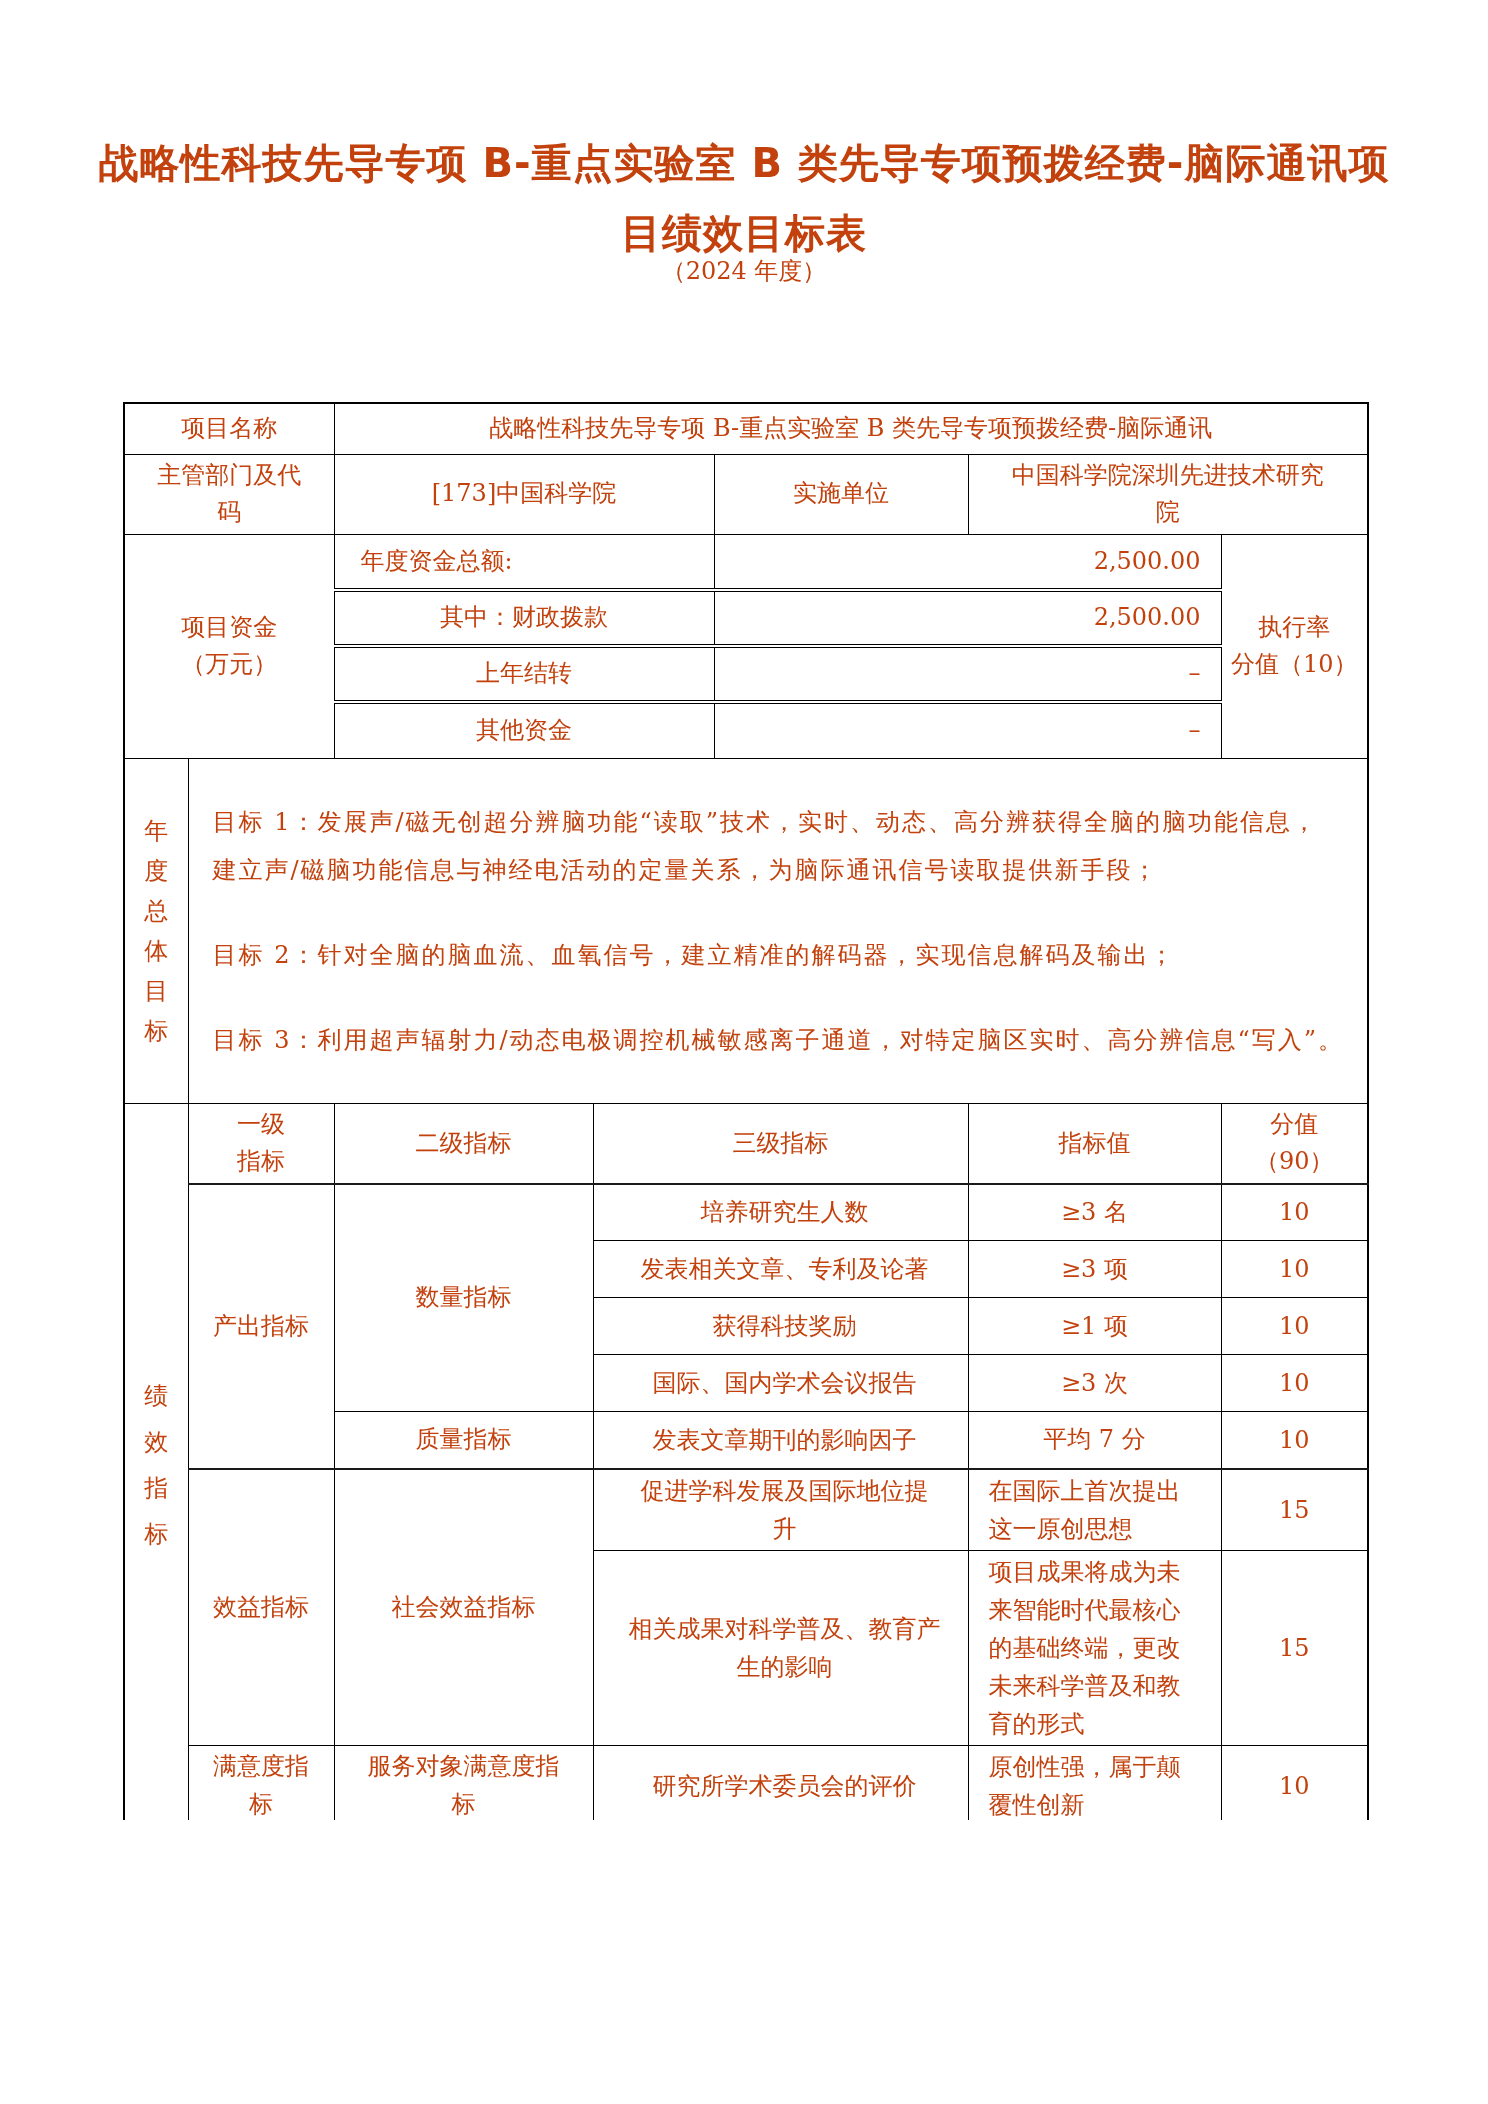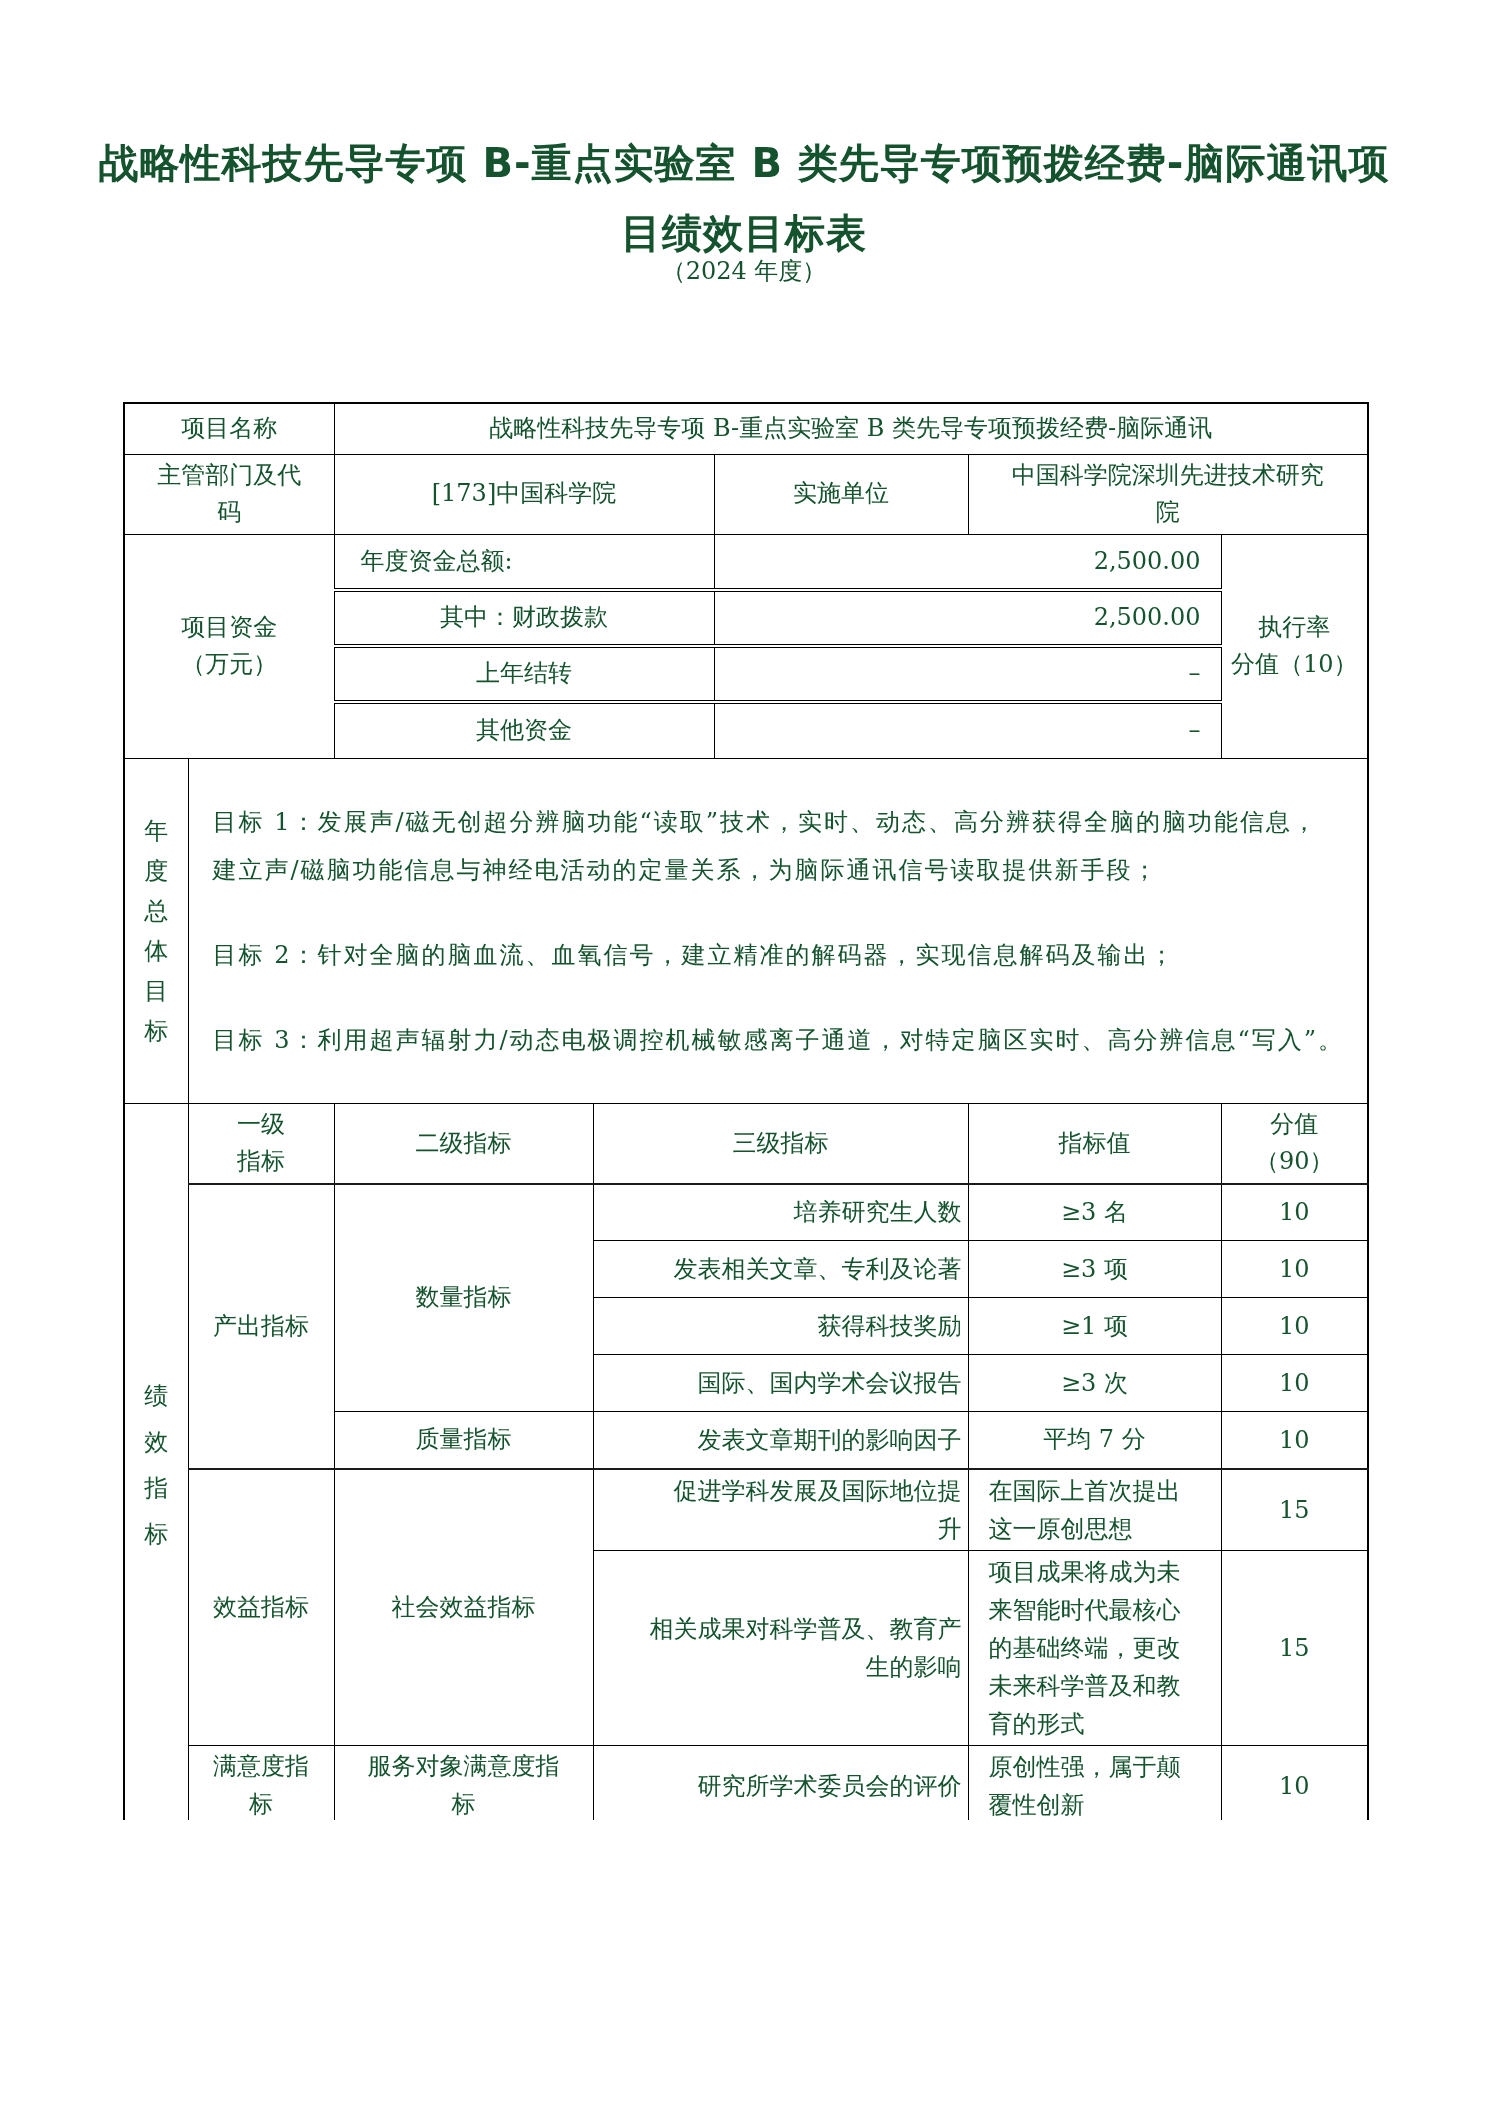--- a/index.html
+++ b/index.html
@@ -1,35 +1,35 @@
 <!DOCTYPE html>
 <html><head>
 <meta charset="utf-8">
 <style>
   html,body{margin:0;padding:0;background:#ffffff;}
-  .page{position:relative;width:1488px;height:1820px;background:#fff;color:#14532d;
+  .page{position:relative;width:1488px;height:1820px;background:#fff;color:#c2410c;
         font-family:"DejaVu Serif","Liberation Serif",serif;}
   .title{position:absolute;left:0;width:1488px;text-align:center;
          font-family:"DejaVu Sans","Liberation Sans",sans-serif;
          font-weight:700;font-size:40px;letter-spacing:1px;}
   .title-1{top:136px;}
   .title-2{top:206px;}
   .subtitle{position:absolute;top:255px;left:0;width:1488px;text-align:center;
             font-size:24px;}
   .pageno{position:absolute;top:1952px;left:0;width:1488px;text-align:center;
           font-family:"DejaVu Sans","Liberation Sans",sans-serif;font-size:19px;margin-left:48px;}
   table.main{position:absolute;left:123px;top:402px;width:1244px;
              border-collapse:collapse;table-layout:fixed;
              border:2.5px solid #000;}
   td{border:1px solid #000;font-size:24px;text-align:center;vertical-align:middle;
      padding:2px 6px;white-space:pre-line;line-height:1.55;overflow:hidden;}
   .r-name{height:51px;}  .r-dept{height:80px;}  .r-money{height:56px;}
   .r-goals{height:240px;} .r-ihead{height:79px;} .r-item{height:57px;}
   .r-ben1{height:80px;}  .r-ben2{height:195px;} .r-sat{height:79px;}
-  .lft{text-align:right;padding-left:14px;}
+  .lft{text-align:center;padding-left:14px;}
   .num{text-align:right;padding-right:20px;}
   .mlbl1{text-align:left;padding-left:26px;margin-top:11px;}
   .sep-d{border-top:4px double #000;}
   .thick{border-top:2.5px solid #1a1a1a;}
   .vlabel{width:1.15em;margin:0 auto;word-break:break-all;text-align:center;}
   .v-goal{line-height:40px;}
   .v-perf{line-height:46px;}
   .goals-cell{text-align:left;padding-left:24px;padding-right:10px;}
   .goal-line{line-height:48px;letter-spacing:2px;}
   .ind-cell{line-height:38px;}

